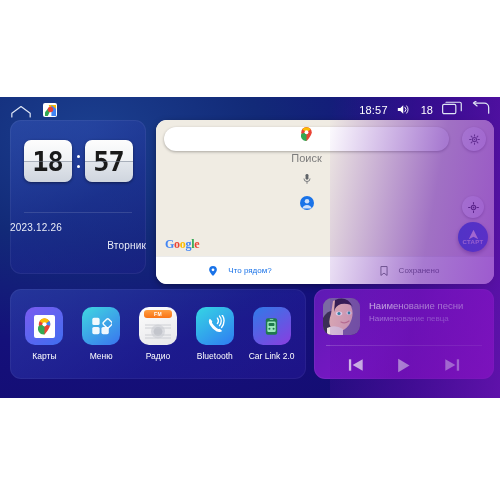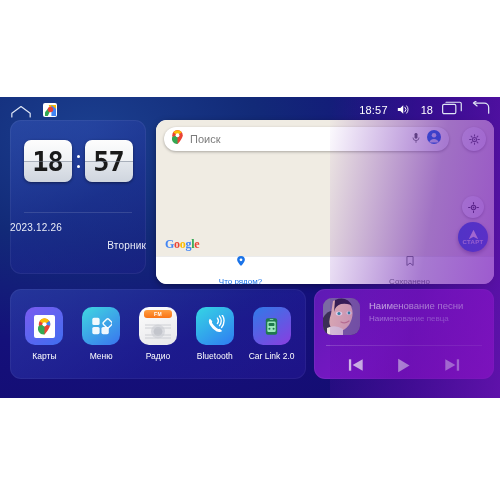--- a/index.html
+++ b/index.html
@@ -98,21 +98,21 @@
     background:#ffffff; overflow:hidden;
     box-shadow:0 2px 6px rgba(0,0,0,.35);
   }
   .map-canvas{
     position:absolute;left:0;top:0;right:0;height:136px;background:#f0ece3;
   }
   .searchbar{
     position:absolute; left:8px; top:7px; width:285px; height:24px;
     background:#ffffff; border-radius:13px;
     box-shadow:0 1px 3px rgba(0,0,0,.30);
-    display:flex; align-items:center; padding:0 8px; gap:7px;
+    display:flex; align-items:center; padding:0 8px; gap:7px;flex-direction:column;
   }
   .search-text{ font-size:11px; color:#7c7c7c; flex:1; }
   .gear-btn{
     position:absolute; right:8px; top:7px; width:24px;height:24px;border-radius:50%;
     background:#ffffff; box-shadow:0 1px 3px rgba(0,0,0,.30);
     display:flex;align-items:center;justify-content:center;
   }
   .locate-btn{
     position:absolute; right:10px; top:76px; width:22px;height:22px;border-radius:50%;
     background:#ffffff; box-shadow:0 1px 3px rgba(0,0,0,.3);
@@ -128,21 +128,21 @@
   .google-wm{
     position:absolute; left:9px; bottom:32px;
     font-family:"Liberation Serif", serif; font-size:12px; font-weight:700; letter-spacing:-.3px;
   }
   .g1{color:#4285F4}.g2{color:#EA4335}.g3{color:#FBBC05}.g4{color:#4285F4}.g5{color:#34A853}.g6{color:#EA4335}
   .map-nav{
     position:absolute;left:0;right:0;bottom:0;height:28px;background:#ffffff;
     display:flex;align-items:center;border-top:1px solid #ececec;
   }
   .map-nav .item{
-    flex:1;display:flex;flex-direction:column;align-items:center;justify-content:center;gap:11px;
+    flex:1;display:flex;flex-direction:row;align-items:center;justify-content:center;gap:11px;
   }
   .map-nav .item .t{font-size:8px;}
   .map-nav .active .t{color:#1a73e8;}
   .map-nav .inactive .t{color:#70757a;}
 
   
   #appsCard{
     left:10px; top:192px; width:296px; height:90px;
     background:linear-gradient(145deg, rgba(60,86,200,.42) 0%, rgba(42,44,175,.36) 60%, rgba(48,30,170,.34) 100%);
     box-shadow:inset 0 0 0 1px rgba(255,255,255,.05);

